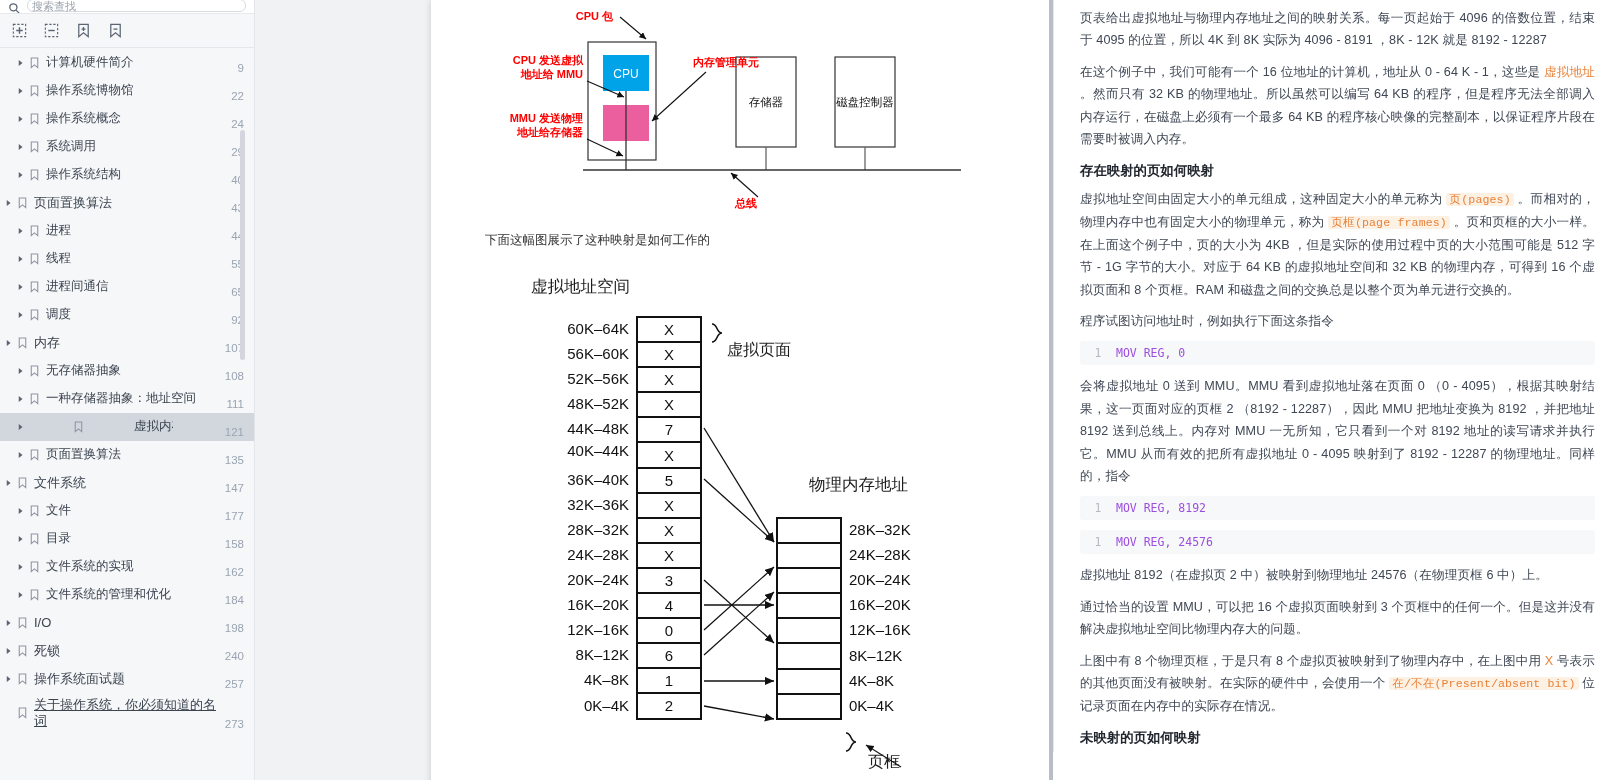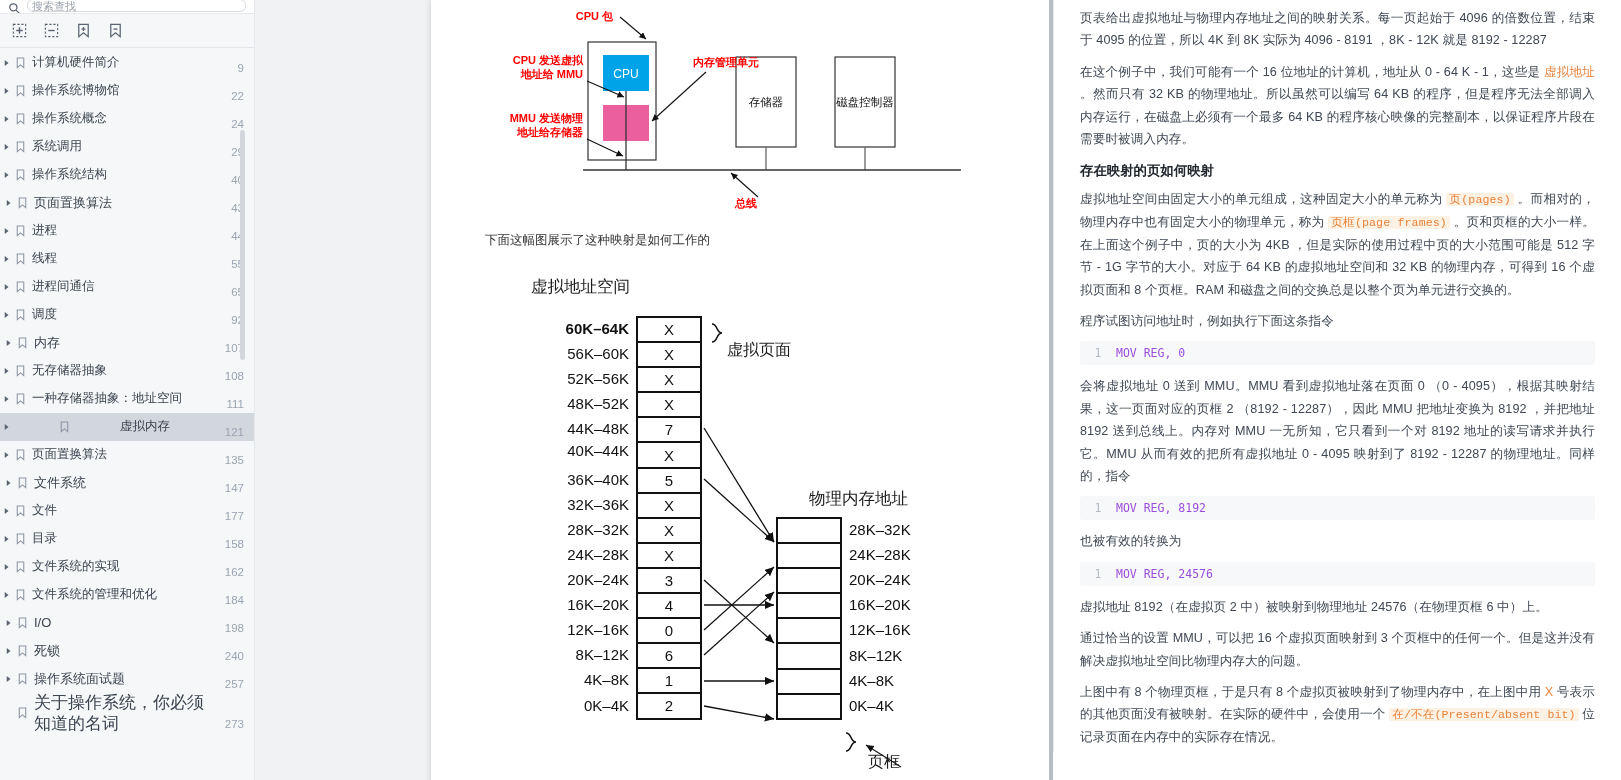--- a/index.html
+++ b/index.html
@@ -27,46 +27,46 @@
   #tree { position:absolute; top:49px; left:0; right:0; bottom:0; overflow:hidden; }
   .node { display:flex; align-items:center; height:28px; padding-right:10px;
      font-size:12.5px; color:#3c4450; cursor:pointer; position:relative; }
   .node.sel { background:#d2d7de;gap:44px; }
   .arrow { width:14px; flex:0 0 14px; display:flex; align-items:center; justify-content:center;
      color:#5a6472; font-size:8px; }
   .bm { width:13px; flex:0 0 13px; display:flex; align-items:center; justify-content:center;
      color:#8d96a3; margin-right:5px; }
   .ntext { flex:1; line-height:1.25; overflow:hidden; white-space:nowrap; }
   .node.wrap { height:40px; }
-  .node.wrap .ntext { white-space:normal; font-size:17px; }
+  .node.wrap .ntext { white-space:normal; font-size:13px;text-decoration:underline; }
   .npage { font-size:11.5px; color:#9aa4b2; margin-left:8px; flex:0 0 auto;
      align-self:flex-end; padding-bottom:3px; }
   .lvl0 { padding-left:2px; }
-  .lvl1 { }
+  .lvl1 { padding-left:14px; }
   .lvl0 .ntext { font-size:13px; }
 
   #sb-track { position:absolute; right:9px; top:130px; width:5px; height:230px;
      background:#d3d7dd; border-radius:3px; }
 
   
   #viewer { flex:1 1 auto; background:#f1f2f4; position:relative; overflow:hidden; }
   #page { position:absolute; left:176px; top:0; width:623px; min-height:790px;
      background:#fff; box-shadow:0 0 7px rgba(0,0,0,.16); }
   #vscroll { position:absolute; right:0px; top:0; width:4px; height:780px; background:#b9bec6; }
 
   .fig1 { position:relative; width:100%; height:232px; }
   .cap { font-size:12.5px; color:#333; padding:0 0 0 54px; }
 
   
   .d1 { display:block; margin:0 auto; }
 
   
   .fig2 { position:relative; margin-top:22px; height:512px; }
   .t-va { position:absolute; left:100px; top:5px; font-size:16.5px; color:#1d1d1d; }
-  .t-pm { position:absolute; left:378px; top:203px; font-size:16.5px; color:#1d1d1d;margin-top:14px; }
+  .t-pm { position:absolute; left:378px; top:203px; font-size:16.5px; color:#1d1d1d; }
   .t-vp { position:absolute; left:296px; top:69px; font-size:16px; color:#1d1d1d; }
   .t-pf { position:absolute; left:437px; top:481px; font-size:16px; color:#1d1d1d; }
 
   .vcol { position:absolute; left:205px; top:45px; width:66px;
      border:2px solid #111; border-bottom:none; }
   .vcell { height:25.1px; border-bottom:2px solid #111; display:flex;
      align-items:center; justify-content:center; font-size:15px; color:#111; }
   .vlab { position:absolute; left:100px; width:98px; text-align:right;
      font-size:15px; color:#111; }
   .pcol { position:absolute; left:345px; top:246px; width:66px;
@@ -563,21 +563,21 @@
         <div class="pcol">
             <div class="pcell"></div>
             <div class="pcell"></div>
             <div class="pcell"></div>
             <div class="pcell"></div>
             <div class="pcell"></div>
             <div class="pcell"></div>
             <div class="pcell"></div>
             <div class="pcell"></div>
           </div>
-      <div class="vlab" style="top: 49px; font-weight: bold;">60K–64K</div>
+      <div class="vlab" style="top: 49px;">60K–64K</div>
           <div class="vlab" style="top: 74.1px;">56K–60K</div>
           <div class="vlab" style="top: 99.2px;">52K–56K</div>
           <div class="vlab" style="top: 124.3px;">48K–52K</div>
           <div class="vlab" style="top: 149.4px;">44K–48K</div>
           <div class="vlab" style="top: 171px;">40K–44K</div>
           <div class="vlab" style="top: 199.6px;">36K–40K</div>
           <div class="vlab" style="top: 224.7px;">32K–36K</div>
           <div class="vlab" style="top: 249.8px;">28K–32K</div>
           <div class="vlab" style="top: 274.9px;">24K–28K</div>
           <div class="vlab" style="top: 300px;">20K–24K</div>
@@ -617,21 +617,20 @@
       <span class="ccode">MOV REG, 0</span>
     </div>
 
     <p>会将虚拟地址 0 送到 MMU。MMU 看到虚拟地址落在页面 0 （0 - 4095），根据其映射结果，这一页面对应的页框 2 （8192 - 12287），因此 MMU 把地址变换为 8192 ，并把地址 8192 送到总线上。内存对 MMU 一无所知，它只看到一个对 8192 地址的读写请求并执行它。MMU 从而有效的把所有虚拟地址 0 - 4095 映射到了 8192 - 12287 的物理地址。同样的，指令</p>
 
     <div class="code">
       <span class="ln">1</span>
       <span class="ccode">MOV REG, 8192</span>
     </div>
 
-    <p>也被有效的转换为</p>
 
     <div class="code">
       <span class="ln">1</span>
       <span class="ccode">MOV REG, 24576</span>
     </div>
 
     <p>虚拟地址 8192（在虚拟页 2 中）被映射到物理地址 24576（在物理页框 6 中）上。</p>
     <p>通过恰当的设置 MMU，可以把 16 个虚拟页面映射到 3 个页框中的任何一个。但是这并没有解决虚拟地址空间比物理内存大的问题。</p>
 
     <p><span>上图中有 8 个物理页框，于是只有 8 个虚拟页被映射到了物理内存中，在上图中用 </span><span class="hl">X</span><span> 号表示的其他页面没有被映射。在实际的硬件中，会使用一个 </span><span class="hlo">在/不在(Present/absent bit)</span><span> 位记录页面在内存中的实际存在情况。</span></p>

